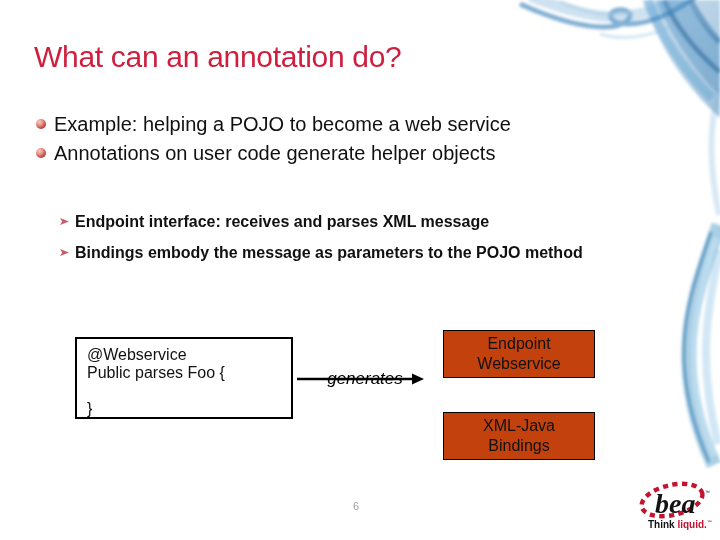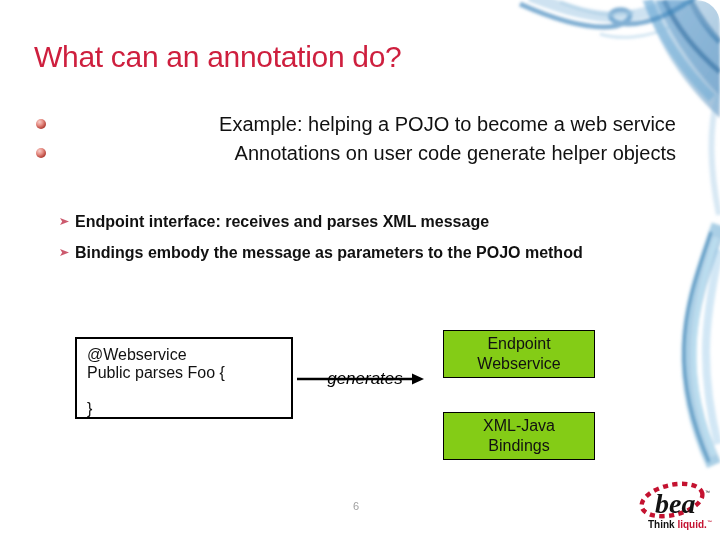--- a/index.html
+++ b/index.html
@@ -1,29 +1,29 @@
 <!DOCTYPE html>
 <html><head>
 <meta charset="utf-8">
 <style>
   html,body{margin:0;padding:0;background:#fff;}
   .slide{
     position:relative;width:720px;height:540px;overflow:hidden;background:#fff;
-    font-family:"Liberation Sans",sans-serif;color:#111;border-radius:24px;
+    font-family:"Liberation Sans",sans-serif;color:#111;
   }
   .decor{position:absolute;left:0;top:0;width:720px;height:540px;pointer-events:none;z-index:0;}
   .content{position:absolute;left:0;top:0;width:720px;height:540px;z-index:1;}
 
   .title{
     position:absolute;left:34px;top:40px;width:600px;
     font-size:30px;line-height:34px;font-weight:400;color:#CE1F3E;letter-spacing:-0.3px;
   }
 
   .bullet-row{position:absolute;display:flex;align-items:flex-start;}
-  .b1{left:36px;width:640px;font-size:20px;line-height:23px;justify-content:space-between;}
+  .b1{left:36px;width:640px;font-size:20px;line-height:23px;}
   .b2{left:60px;width:620px;font-size:16px;line-height:19px;font-weight:bold;margin-top:32px;}
   .sphere{
     flex:0 0 auto;width:10px;height:10px;border-radius:50%;margin:6px 8px 0 0;
     background:radial-gradient(circle at 35% 30%, #f6cdc9 0%, #e78f86 35%, #b03a30 75%, #7e241c 100%);
   }
   .tri{flex:0 0 auto;margin:5px 6px 0 0;}
 
   .code-box{
     position:absolute;left:75px;top:337px;width:218px;height:82px;box-sizing:border-box;
     border:2px solid #000;background:#fff;padding:7px 6px 0 10px;
@@ -32,21 +32,21 @@
   .code-line{height:18px;white-space:pre;}
 
   .gen-label{
     position:absolute;left:300px;top:334px;width:130px;text-align:center;
     font-size:17px;font-style:italic;line-height:20px;color:#000;margin-top:35px;
   }
   .gen-arrow{position:absolute;left:295px;top:371px;}
 
   .out-box{
     position:absolute;left:443px;width:152px;height:48px;box-sizing:border-box;
-    border:1.5px solid #000;background:#84cc16;
+    border:1.5px solid #000;background:#c2410c;
     display:flex;flex-direction:column;align-items:center;justify-content:center;
     font-size:16px;line-height:20px;text-align:center;
   }
   .out-box.first{top:330px;}
   .out-box.second{top:412px;}
 
   .page-number{
     position:absolute;left:346px;top:500px;width:20px;text-align:center;
     font-size:11px;color:#A0A0A0;
   }

